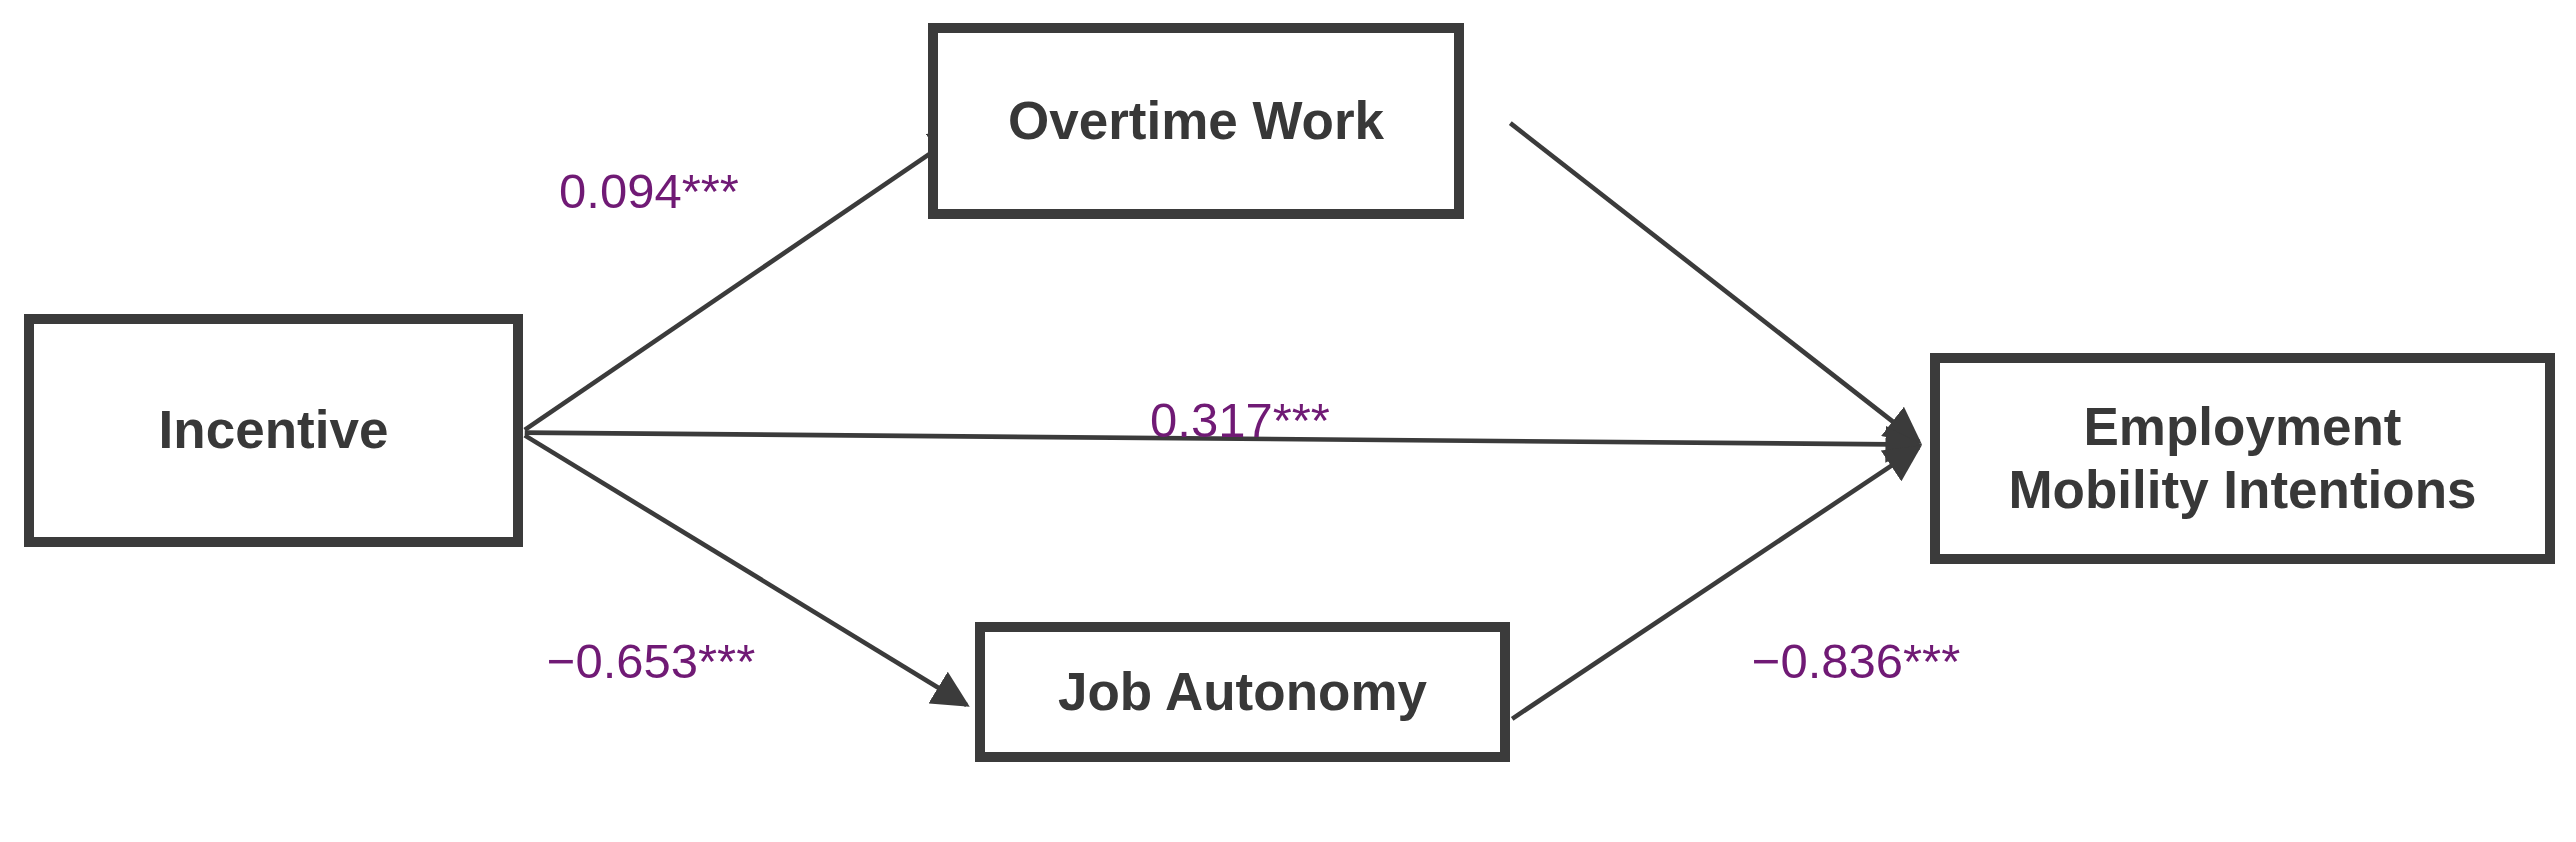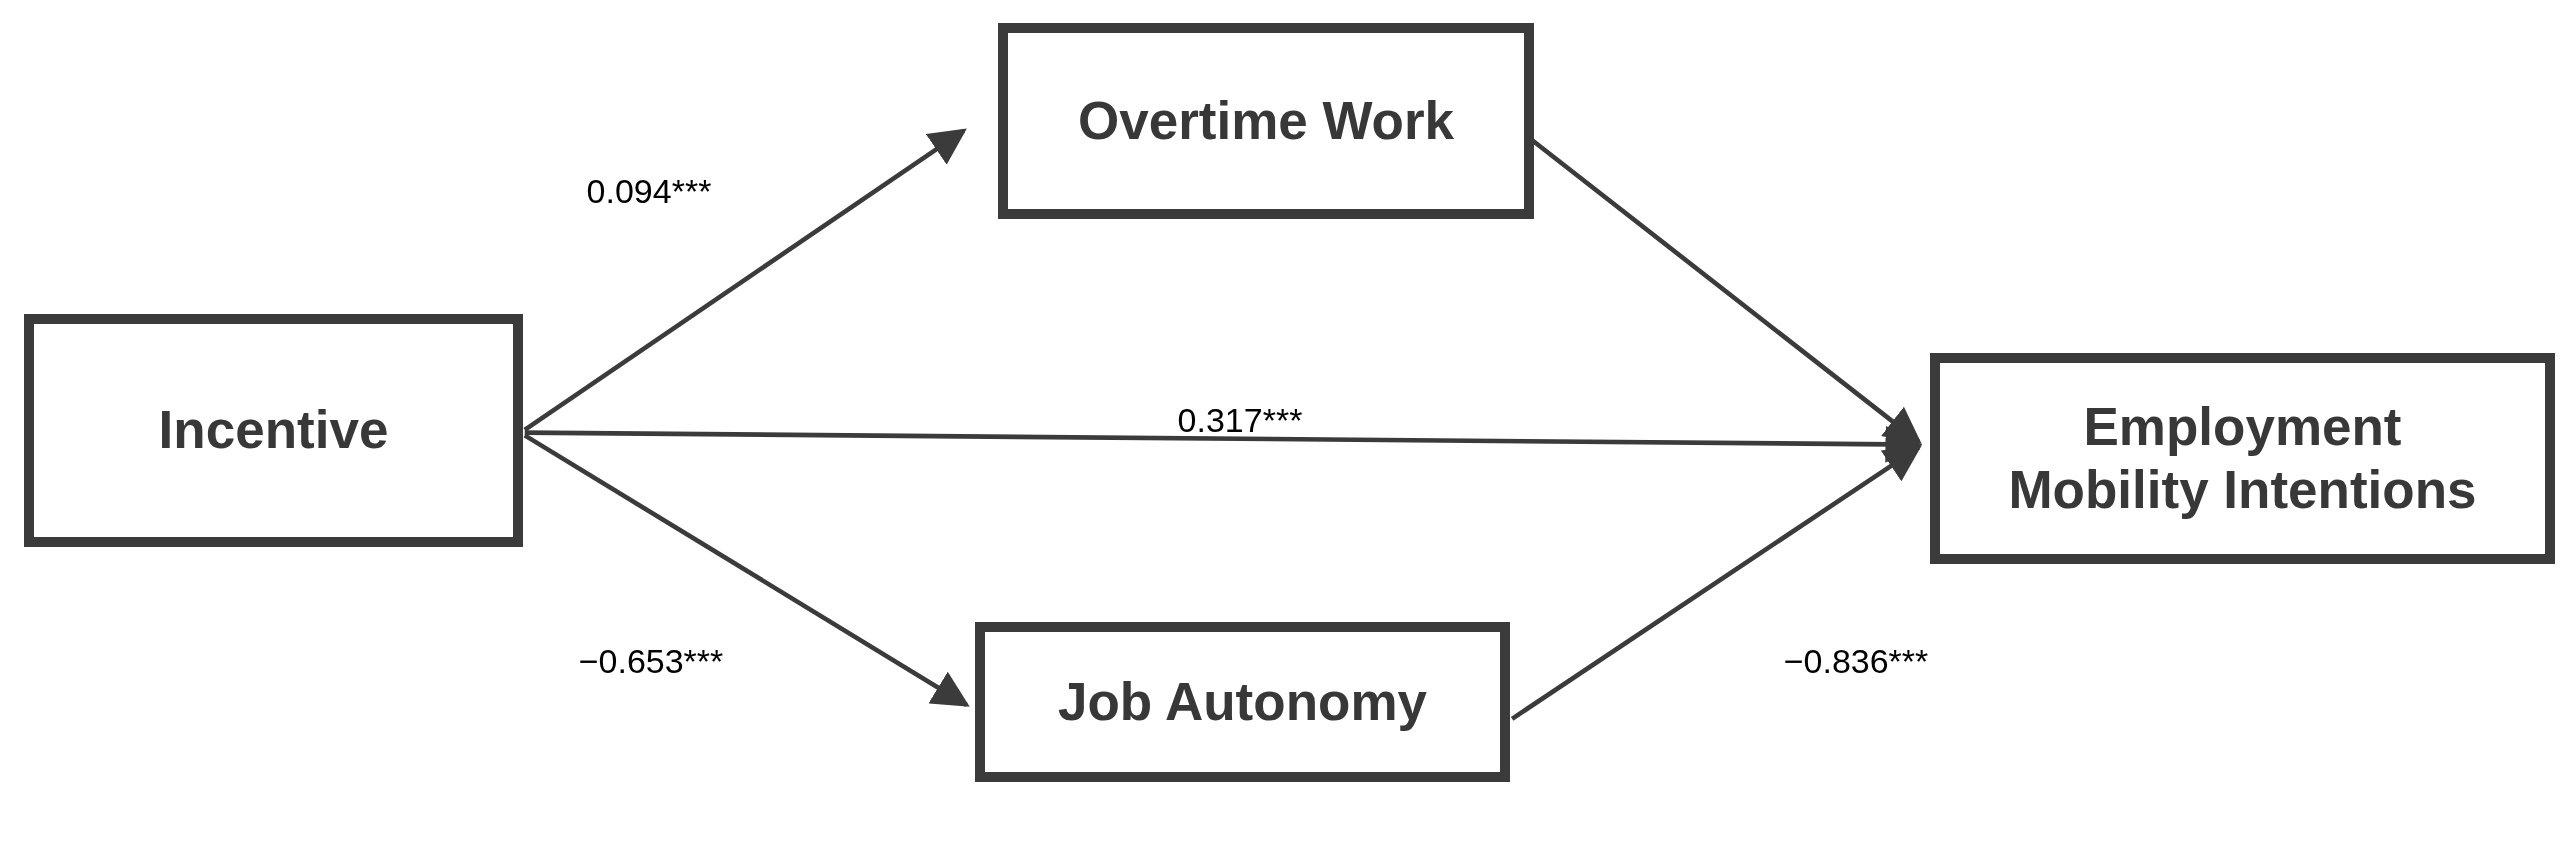--- a/index.html
+++ b/index.html
@@ -35,28 +35,28 @@
     align-items: center;
     justify-content: center;
     text-align: center;
   }
   .node .line {
     font-size: 53px;
     line-height: 1.18;
     white-space: nowrap;
   }
   #node-incentive-control      { left: 24px;   top: 314px; width: 499px; height: 233px; gap: 28px; }
-  #node-overtime-work          { left: 998px; top: 23px;  width: 536px; height: 196px; }
-  #node-job-autonomy           { left: 975px; top: 622px; width: 535px; height: 160px; }
+  #node-overtime-work          { left: 928px; top: 23px;  width: 536px; height: 196px; }
+  #node-job-autonomy           { left: 975px; top: 622px; width: 535px; height: 140px; }
   #node-employment-mobility    { left: 1930px; top: 353px; width: 625px; height: 211px; }
   .coef {
     position: absolute;
     transform: translate(-50%, -50%);
-    font-size: 34px;
-    color: #000000;
+    font-size: 49px;
+    color: #701a75;
     white-space: nowrap;
     font-weight: normal;
   }
   #coef-ic-ow  { left: 649px;  top: 191px; }
   #coef-ow-emi { left: 1759px; top: 190px; }
   #coef-ic-emi { left: 1240px; top: 420px; }
   #coef-ic-ja  { left: 651px;  top: 661px; }
   #coef-ja-emi { left: 1856px; top: 661px; }
 </style>
 </head>

